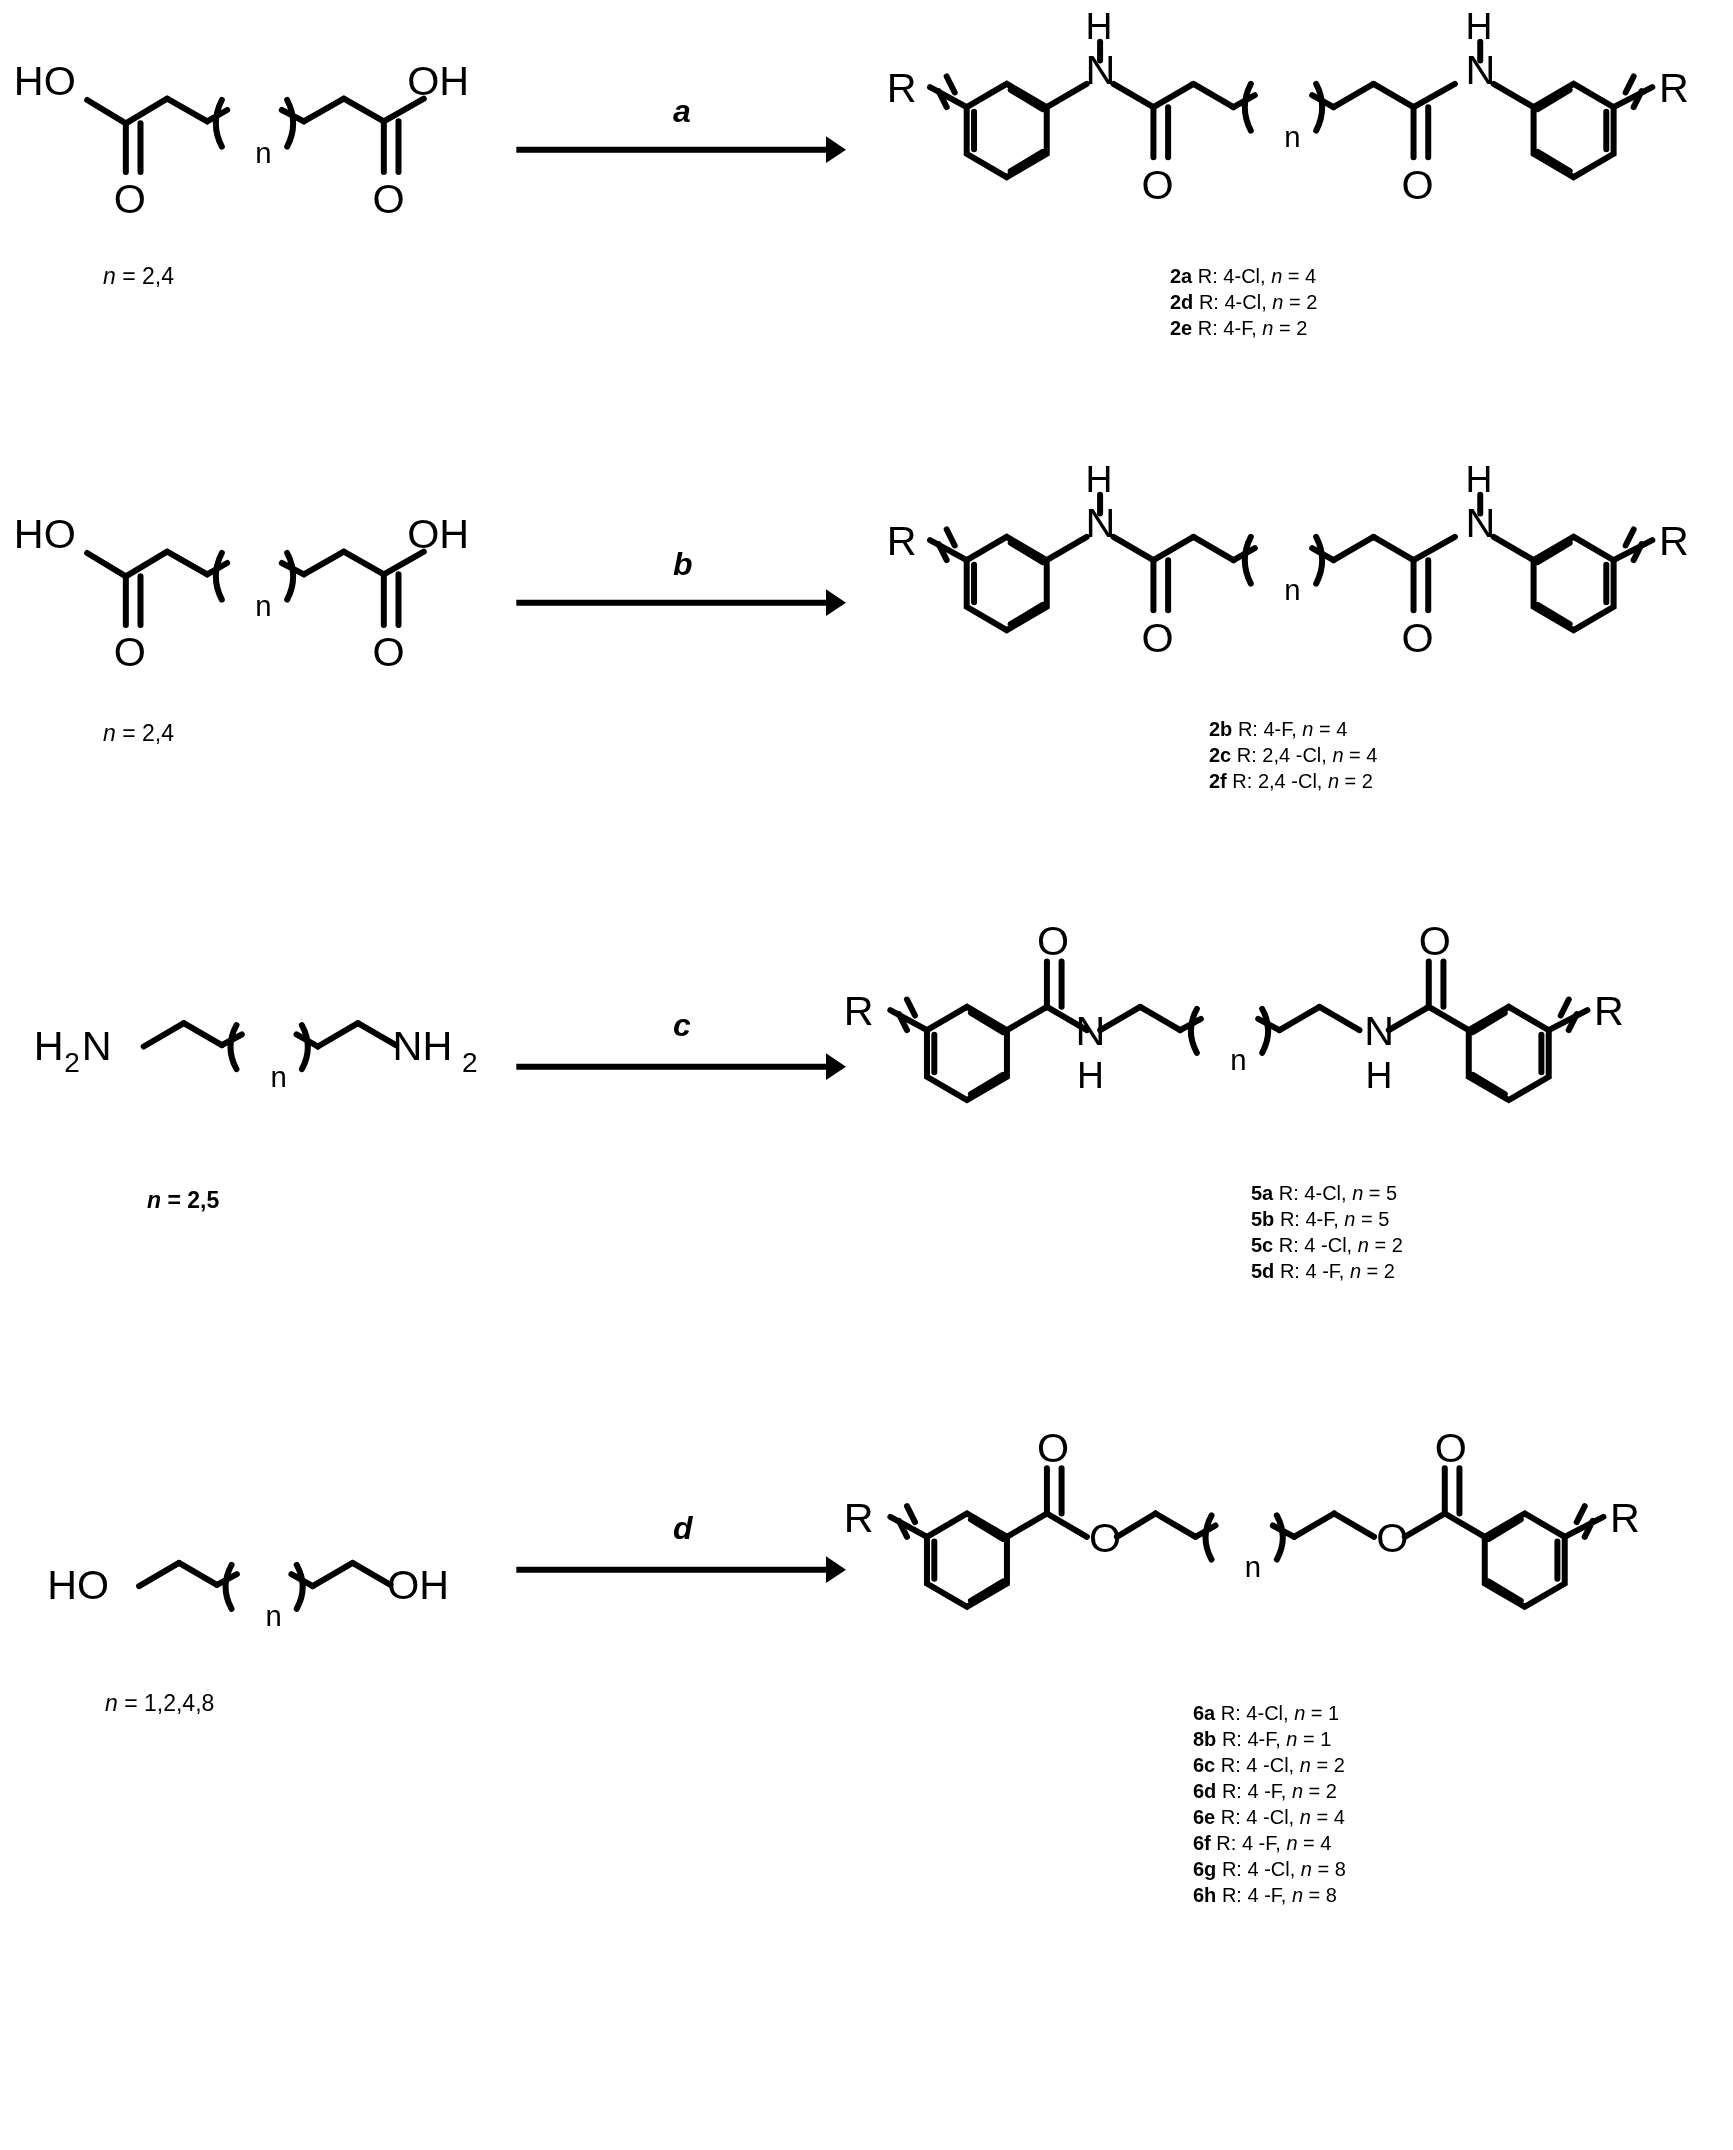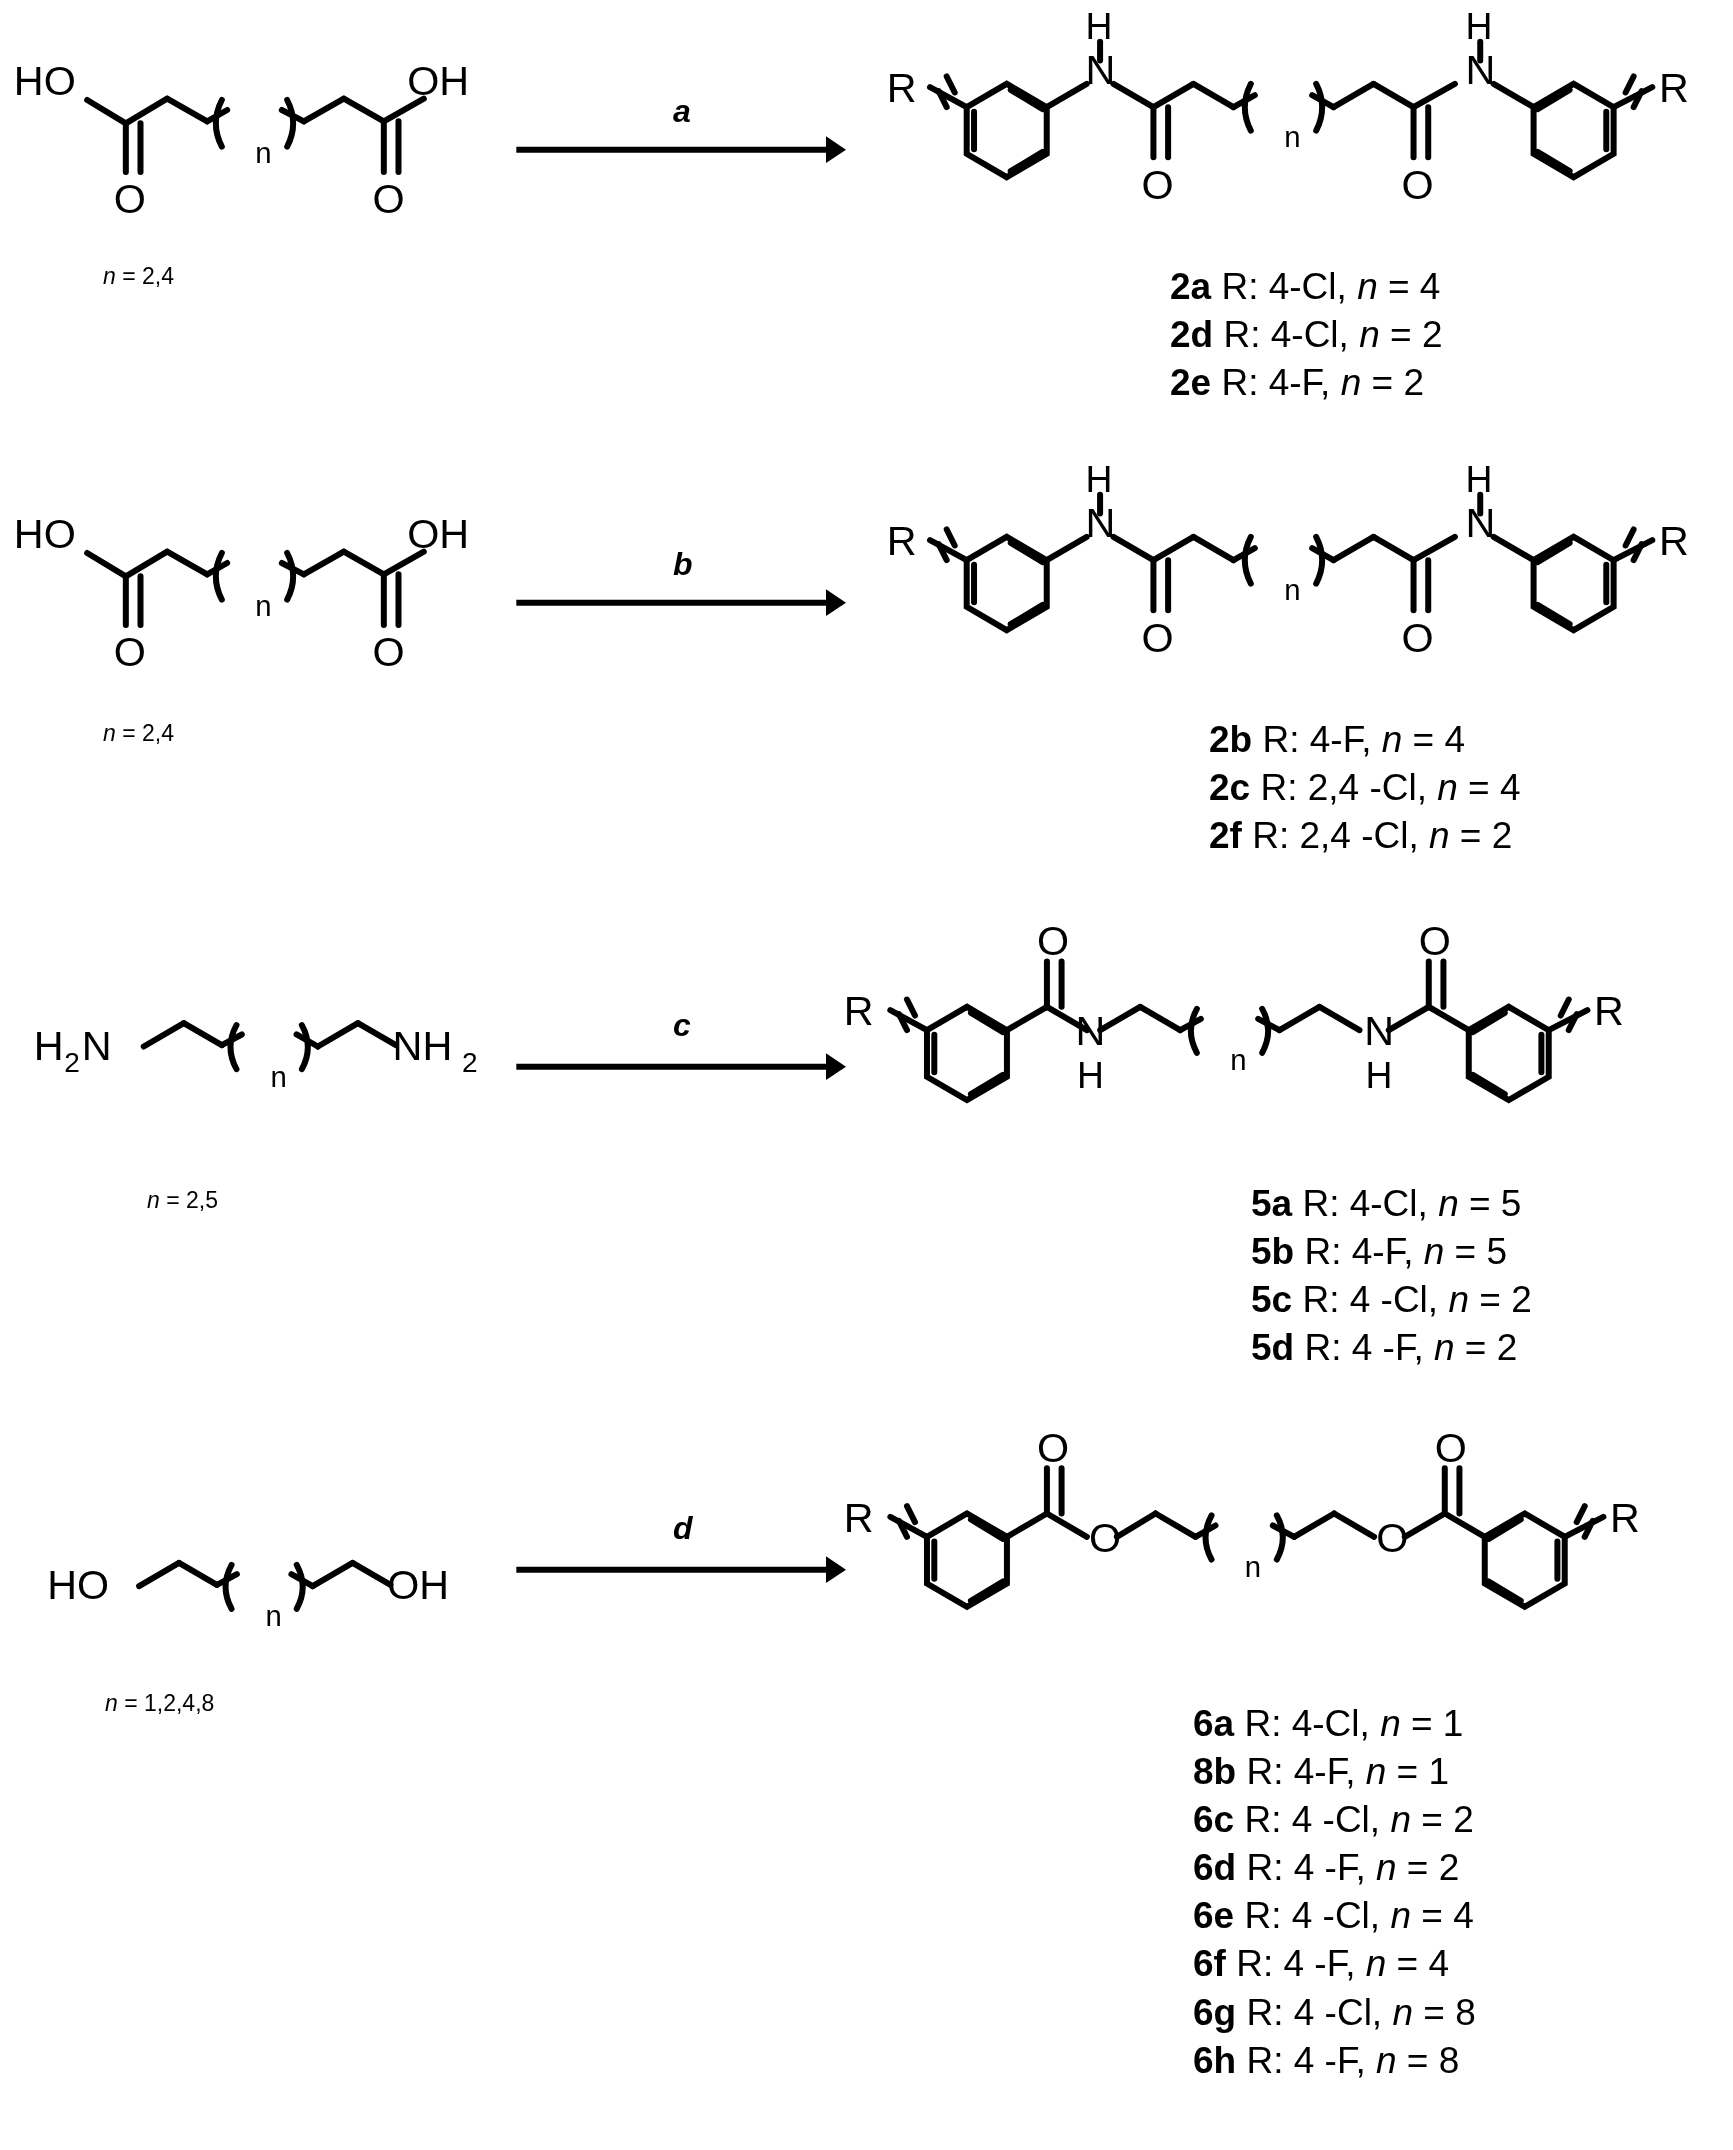--- a/index.html
+++ b/index.html
@@ -23,21 +23,21 @@
   .row {
     position: relative;
     width: 1733px;
   }
   svg { display: block; }
   .abs { position: absolute; }
 
   
   .prod-list {
     position: absolute;
-    font-size: 37px;
+    font-size: 20px;
     line-height: 1.30;
     white-space: nowrap;
   }
   .prod-list div { margin: 0; padding: 0; }
   .b { font-weight: bold; }
   .it { font-style: italic; }
 
   .sub-label {
     position: absolute;
     font-size: 23px;
@@ -277,21 +277,21 @@
         <line x1="496" y1="75" x2="553" y2="108"></line>
       </g>
       <text x="10" y="130" font-family="Liberation Sans, sans-serif" font-size="62">H</text>
       <text x="56" y="148" font-family="Liberation Sans, sans-serif" font-size="42">2</text>
       <text x="82" y="130" font-family="Liberation Sans, sans-serif" font-size="62">N</text>
       <text x="548" y="130" font-family="Liberation Sans, sans-serif" font-size="62">NH</text>
       <text x="652" y="148" font-family="Liberation Sans, sans-serif" font-size="42">2</text>
       <text x="365" y="170" font-family="Liberation Sans, sans-serif" font-size="44">n</text>
     </svg>
 
-    <div class="sub-label" style="left:147px;top:267px;">
+    <div class="sub-label" style="left:147px;top:267px;font-weight:bold;">
       <span class="it">n</span><span> = 2,5</span>
     </div>
 
     <div class="cond" style="left:673px;top:87px;">c</div>
     <svg class="abs" style="left:513px;top:130px;" width="333" height="40" viewBox="0 0 500 60">
       <line x1="5" y1="25" x2="470" y2="25" stroke="#000" stroke-width="9"></line>
       <polygon points="470,5 500,25 470,45" fill="#000"></polygon>
     </svg>
 
     <svg class="abs" style="left:837px;top:0px;" width="893" height="227" viewBox="0 0 1340 340">

